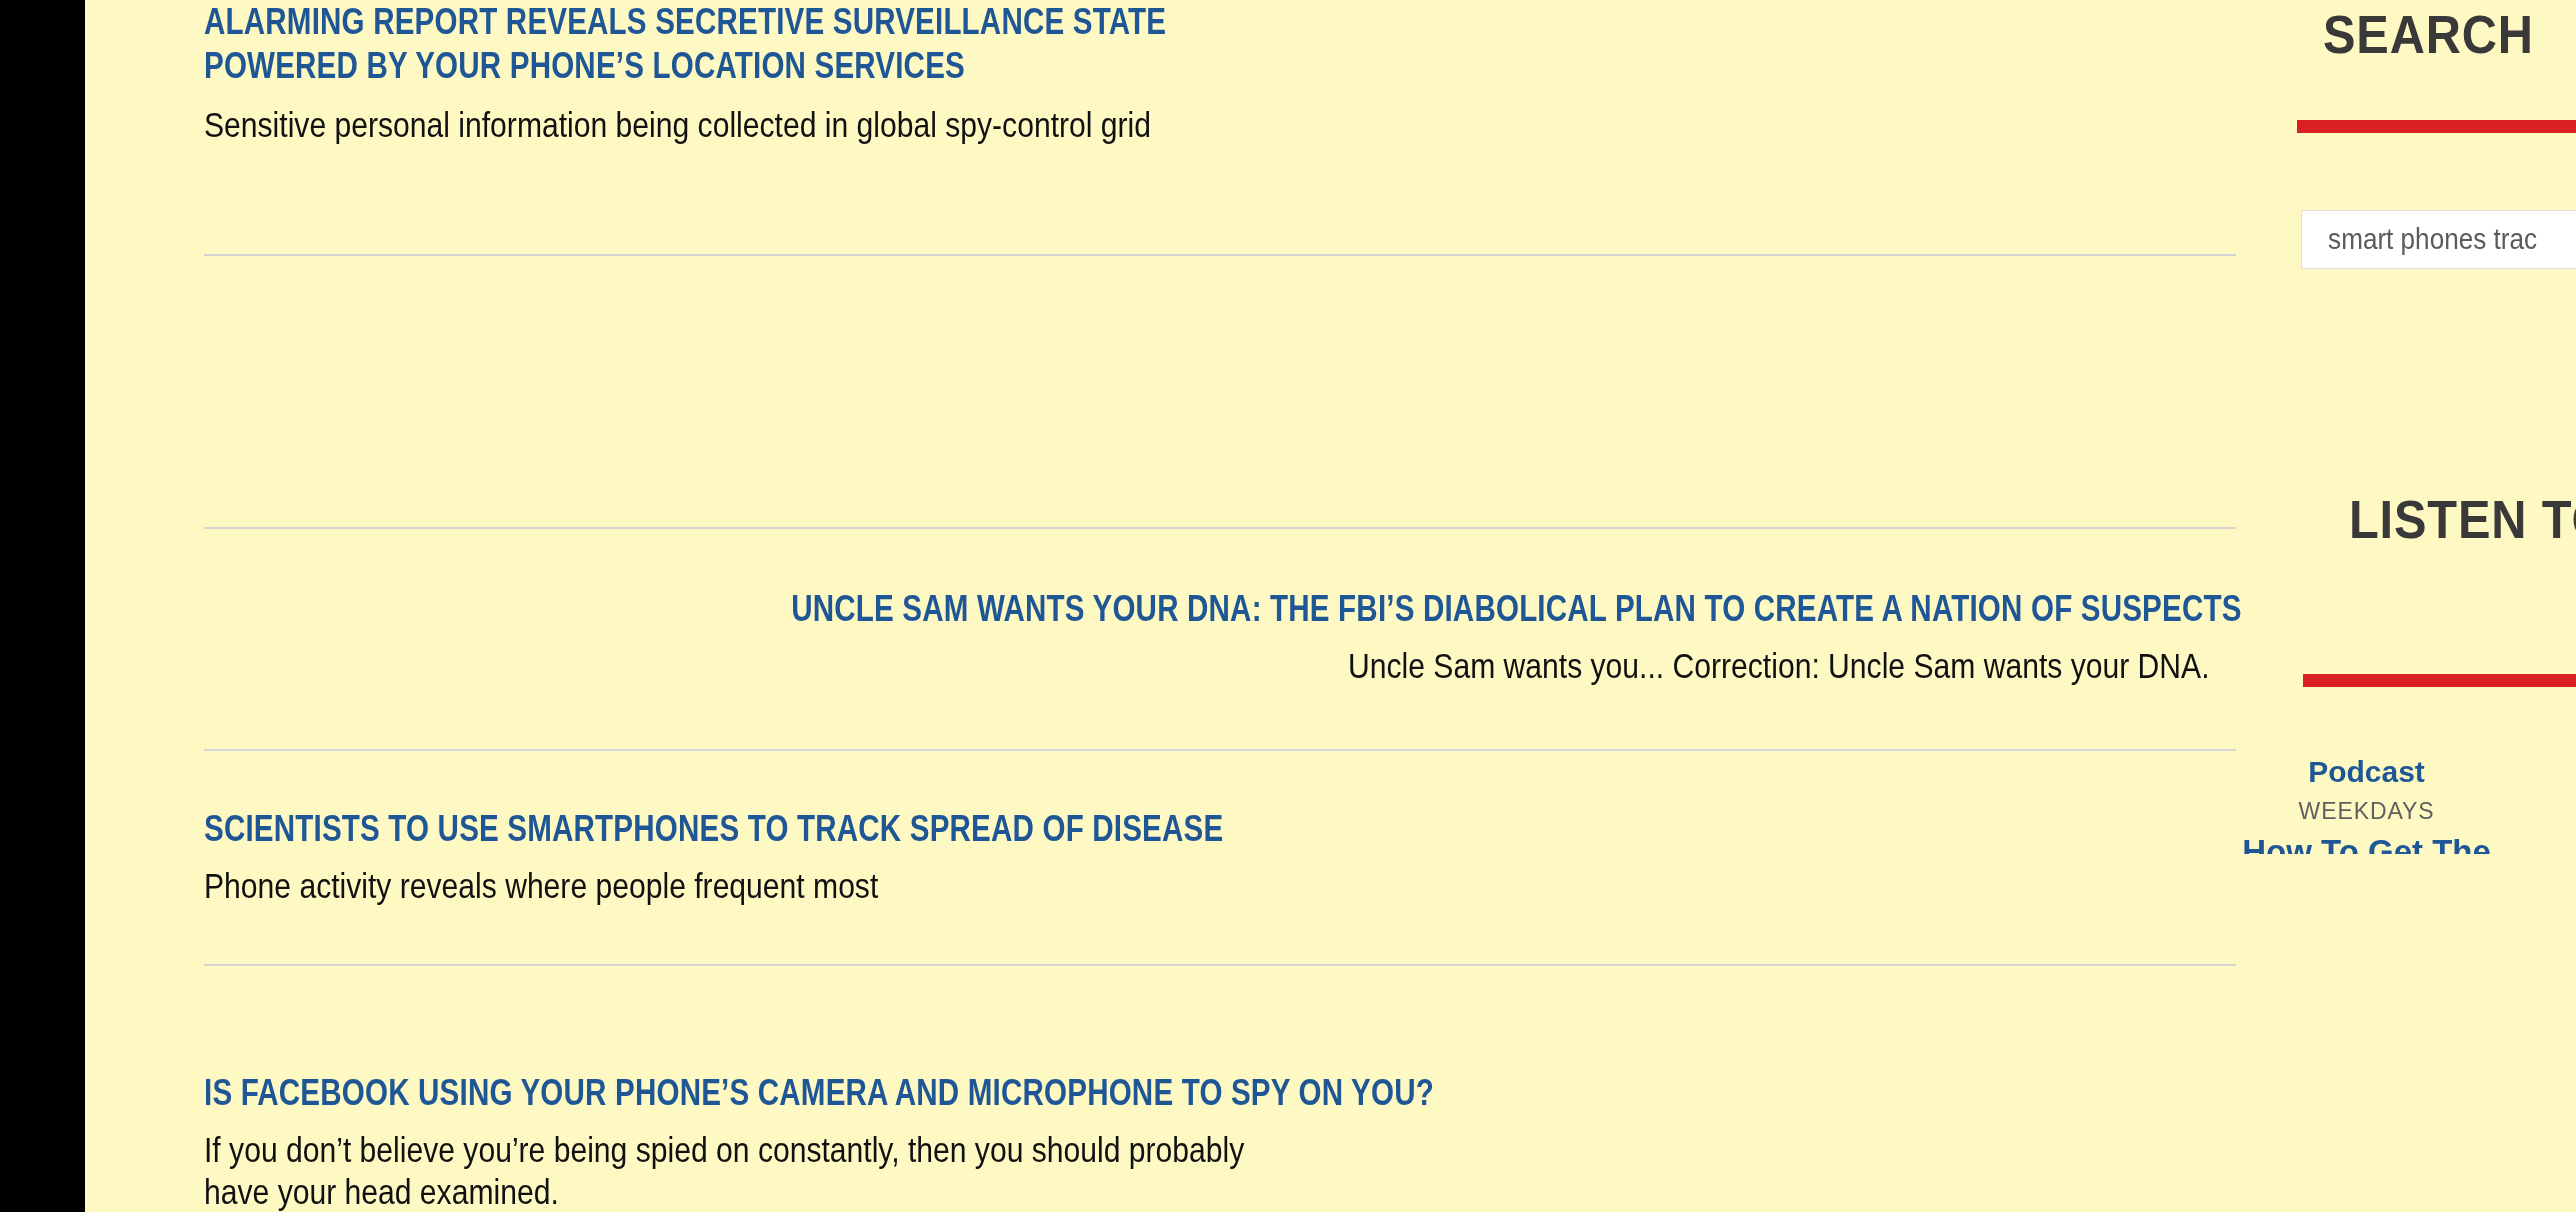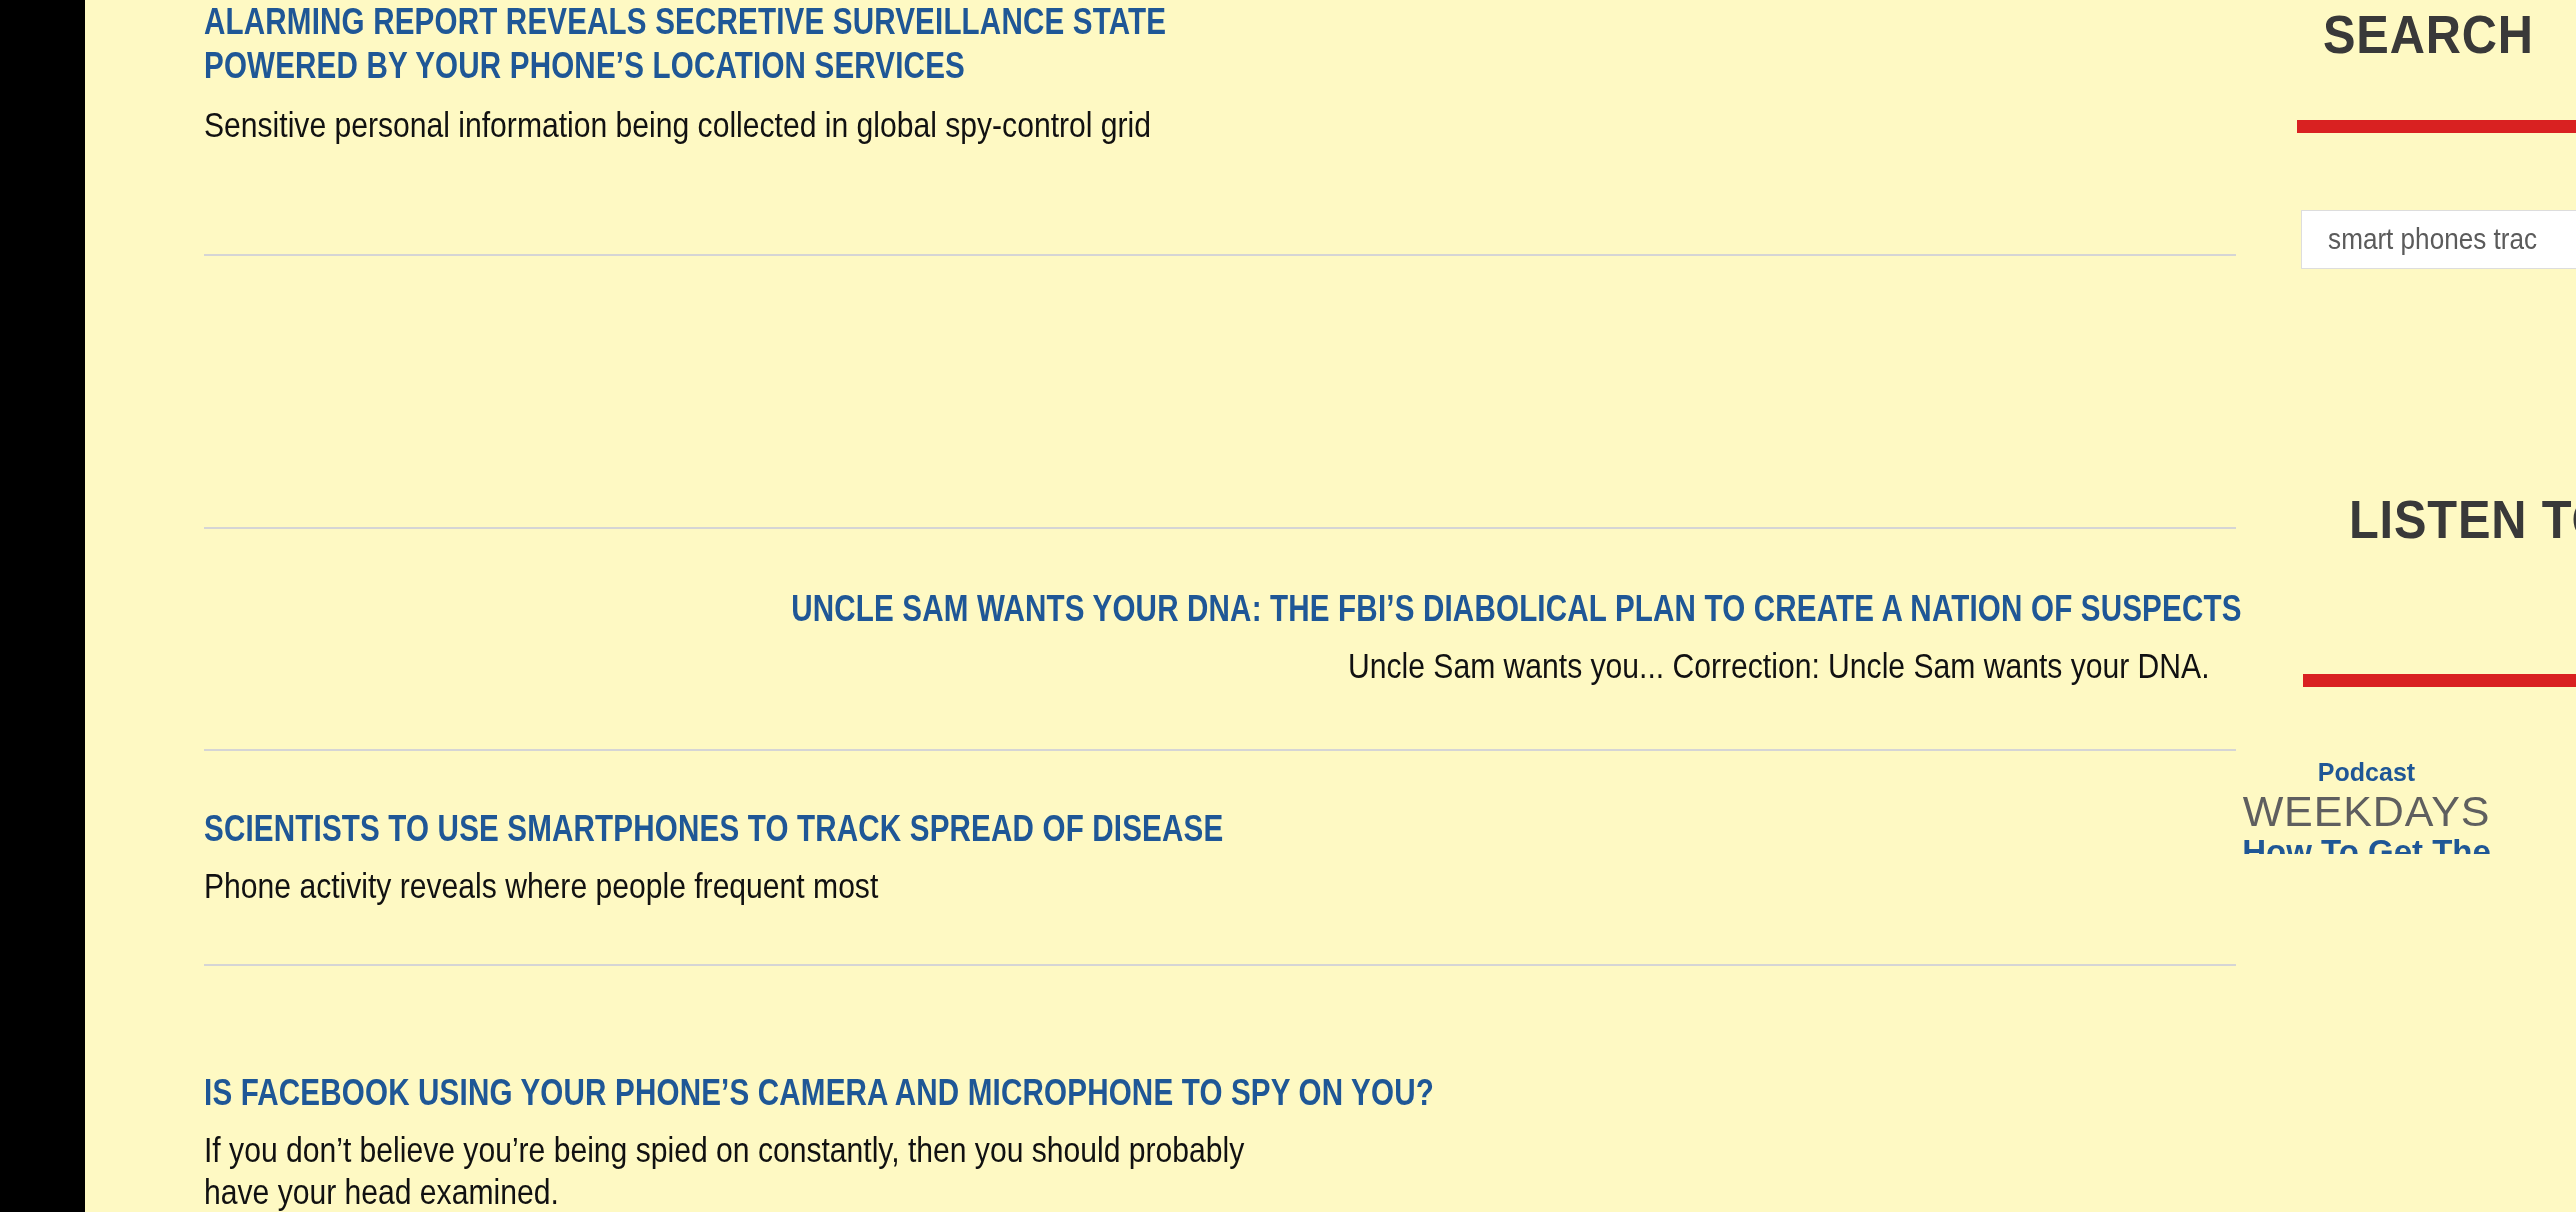--- a/index.html
+++ b/index.html
@@ -146,31 +146,31 @@
     position: absolute;
     left: 0;
     width: 419px;
     text-align: center;
   }
   .podcast-title {
     display: block;
     color: #1f5796;
     font-family: "Liberation Sans Narrow", "Liberation Sans", sans-serif;
     font-weight: bold;
-    font-size: 25px;
+    font-size: 30px;
     line-height: 38px;
     white-space: nowrap;
     text-decoration: none;
   }
   .podcast-schedule {
     display: block;
     color: #5f5f5f;
     font-family: "Liberation Sans Narrow", "Liberation Sans", sans-serif;
     font-weight: normal;
-    font-size: 43px;
+    font-size: 23px;
     line-height: 41px;
     letter-spacing: 0.9px;
     white-space: nowrap;
   }
   .podcast-episode {
     display: block;
     color: #1f5796;
     font-family: "Liberation Sans Narrow", "Liberation Sans", sans-serif;
     font-weight: bold;
     font-size: 33px;

